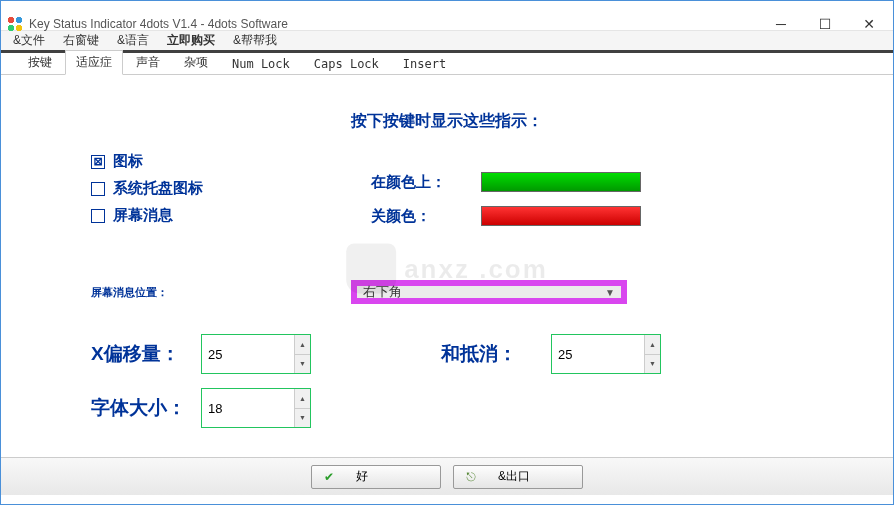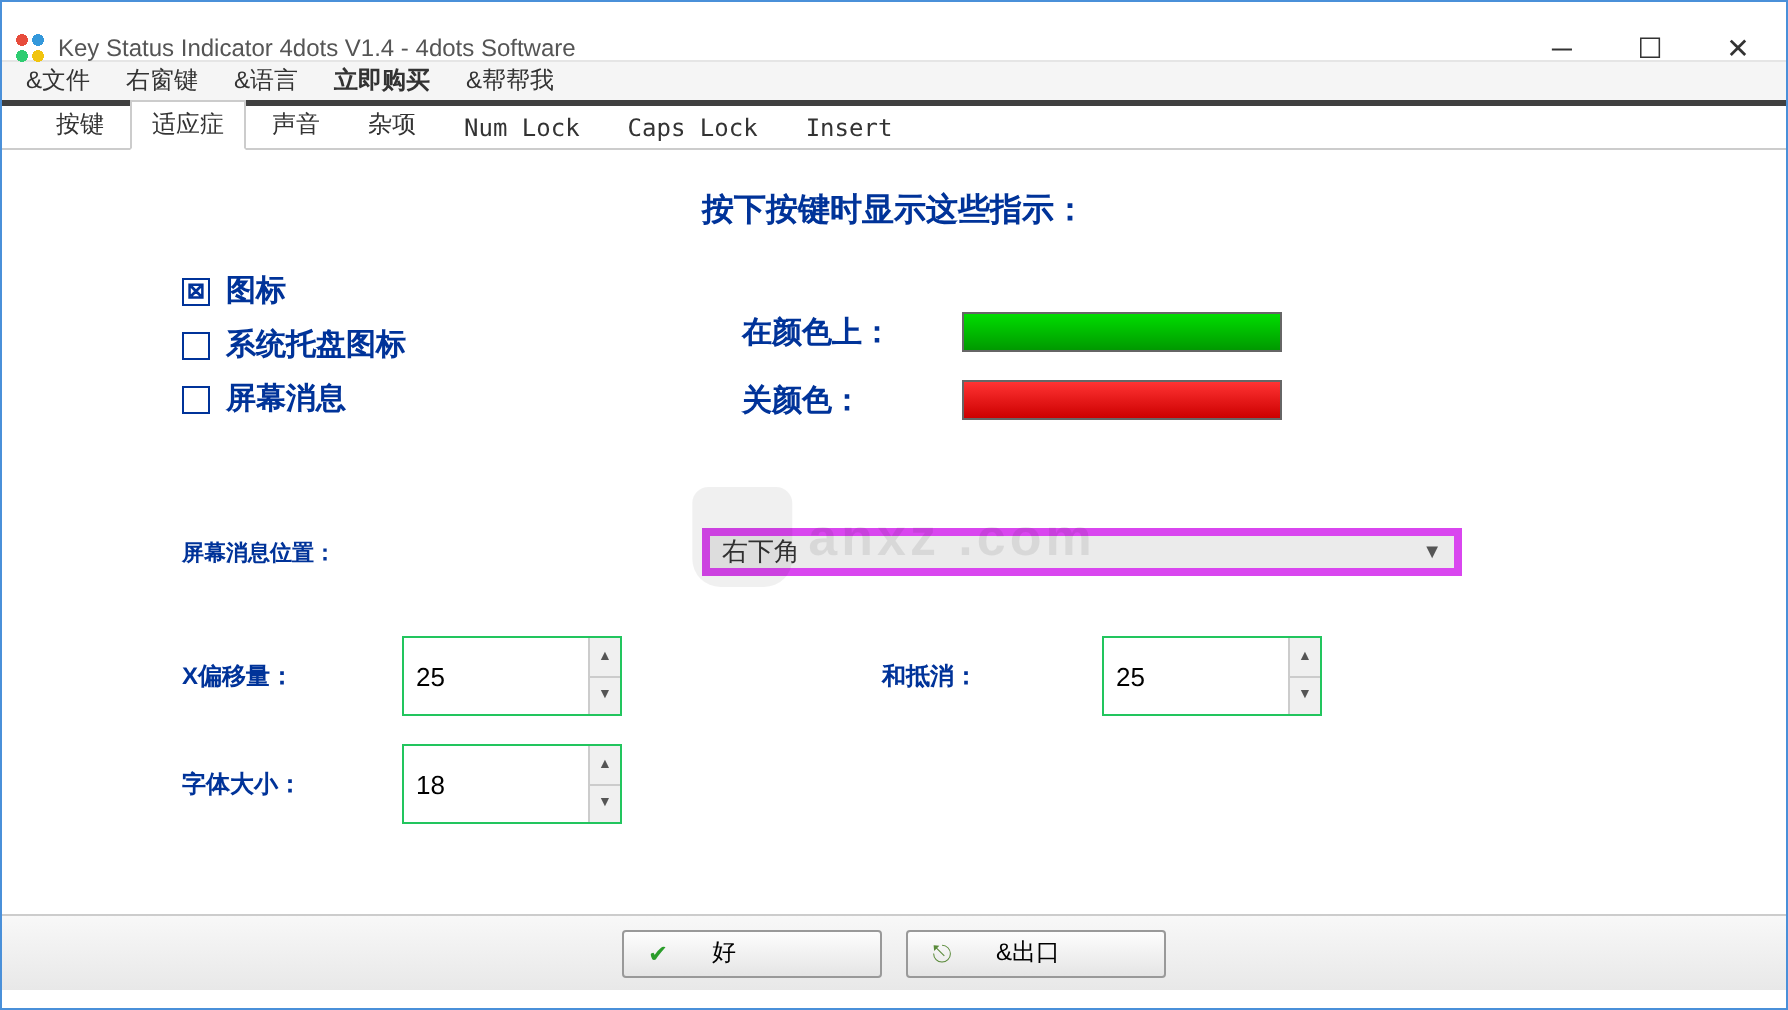--- a/index.html
+++ b/index.html
@@ -82,20 +82,21 @@
       padding: 20px 40px 10px 90px;
       height: 382px;
     }
     .heading {
       text-align: center;
       color: #003399;
       font-size: 16px;
       font-weight: bold;
       margin-left: -50px;
       margin-bottom: 20px;
+      margin-top: 16px;
     }
     .checkbox-group {
       float: left;
       width: 260px;
     }
     .chk {
       display: flex;
       align-items: center;
       margin-bottom: 8px;
       color: #003399;
@@ -141,41 +142,41 @@
       padding-top: 40px;
       margin-bottom: 30px;
     }
     .pos-label {
       color: #003399;
       font-size: 11px;
       font-weight: bold;
       width: 260px;
     }
     .combo {
-      width: 380px;
+      width: 276px;
       height: 24px;
-      border: 4px solid #d946ef;
+      border: 6px solid #d946ef;
       background: #ebebeb;
       display: flex;
       align-items: center;
       justify-content: space-between;
       padding: 4px 6px;
       font-size: 13px;
       color: #333;
     }
     .combo-arrow { font-size: 10px; color: #555; }
 
     .offset-row {
       display: flex;
       align-items: center;
       margin-bottom: 14px;
     }
     .offset-label {
       color: #003399;
-      font-size: 12px;
+      font-size: 19px;
       font-weight: bold;
       width: 110px;
     }
     .spinner {
       width: 110px;
       height: 40px;
       border: 1px solid #22c55e;
       display: flex;
       align-items: center;
       background: #fff;

